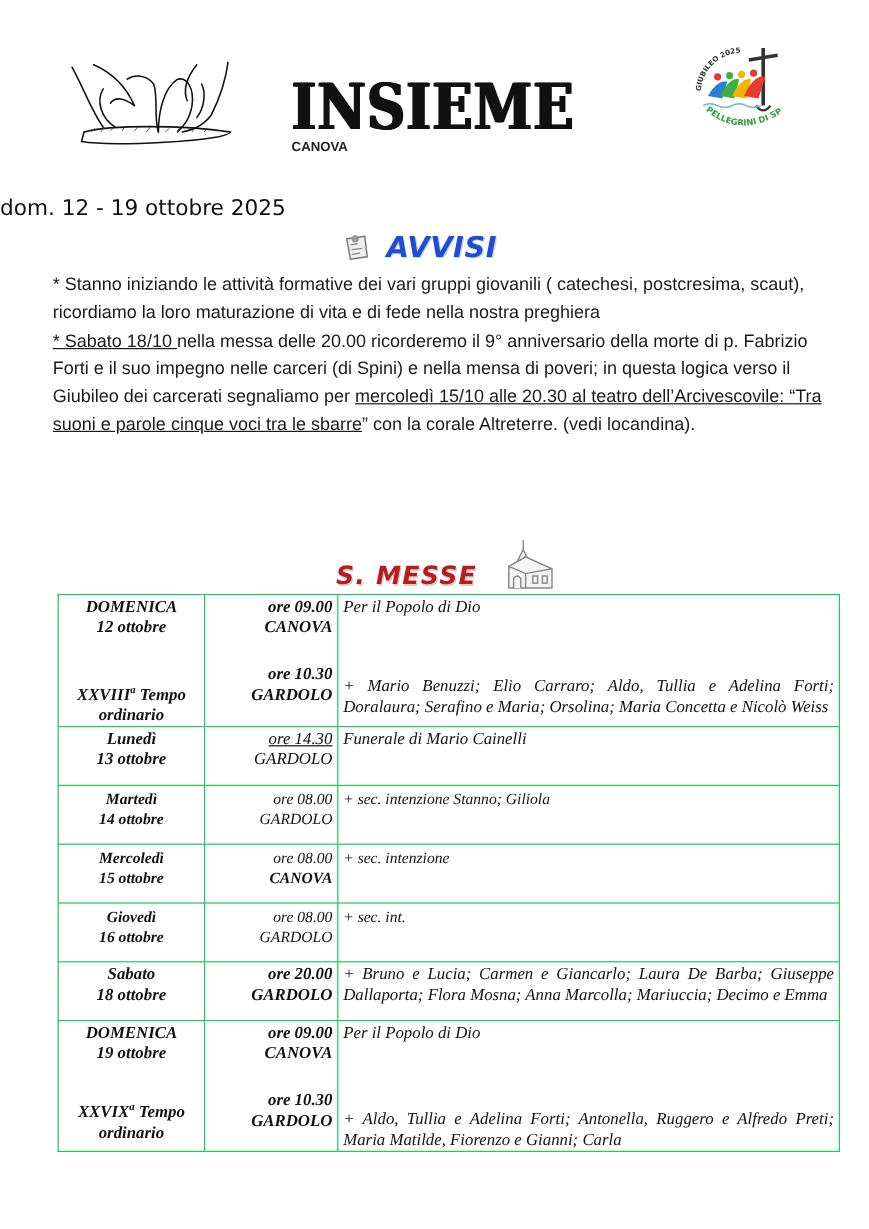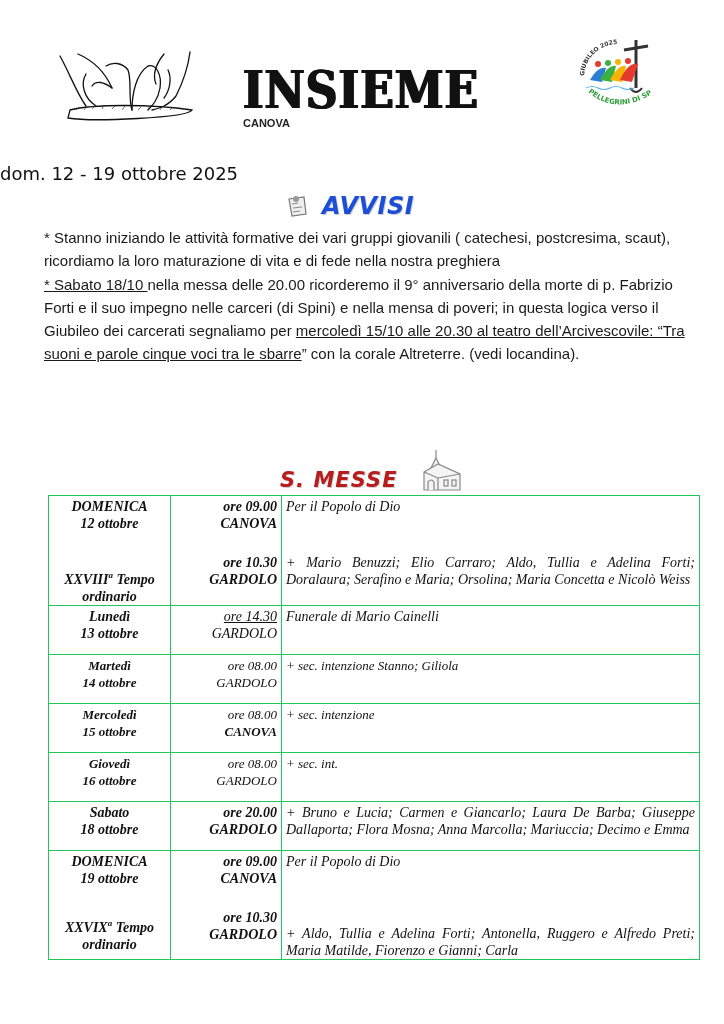--- a/index.html
+++ b/index.html
@@ -135,21 +135,21 @@
           <div>ore 09.00</div>
           <div>CANOVA</div>
           <div class="gap"></div>
           <div style="margin-top:5px">ore 10.30</div>
           <div>GARDOLO</div>
         </td>
         <td class="int">
           <div>Per il Popolo di Dio</div>
           <div class="gap"></div>
           <div class="gap"></div>
-          <div style="margin-top:5px">+ Mario Benuzzi; Elio Carraro; Aldo, Tullia e Adelina Forti; Doralaura; Serafino e Maria; Orsolina; Maria Concetta e Nicolò Weiss</div>
+          <div style="margin-top:15px">+ Mario Benuzzi; Elio Carraro; Aldo, Tullia e Adelina Forti; Doralaura; Serafino e Maria; Orsolina; Maria Concetta e Nicolò Weiss</div>
         </td>
       </tr>
       <tr>
         <td class="day">
           <div>Lunedì</div>
           <div>13 ottobre</div>
           <div style="height:12px"></div>
         </td>
         <td class="time">
           <div class=" u">ore 14.30</div>

